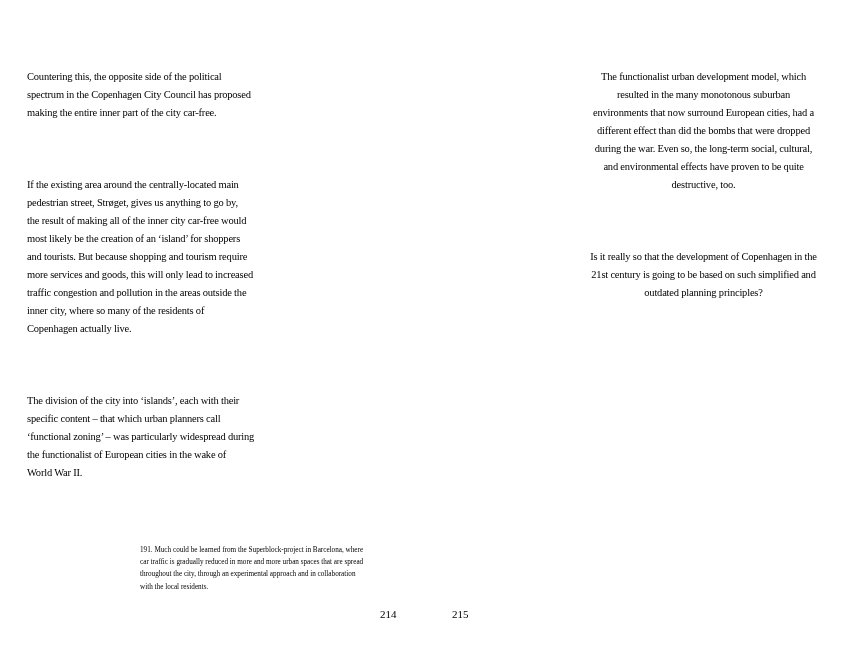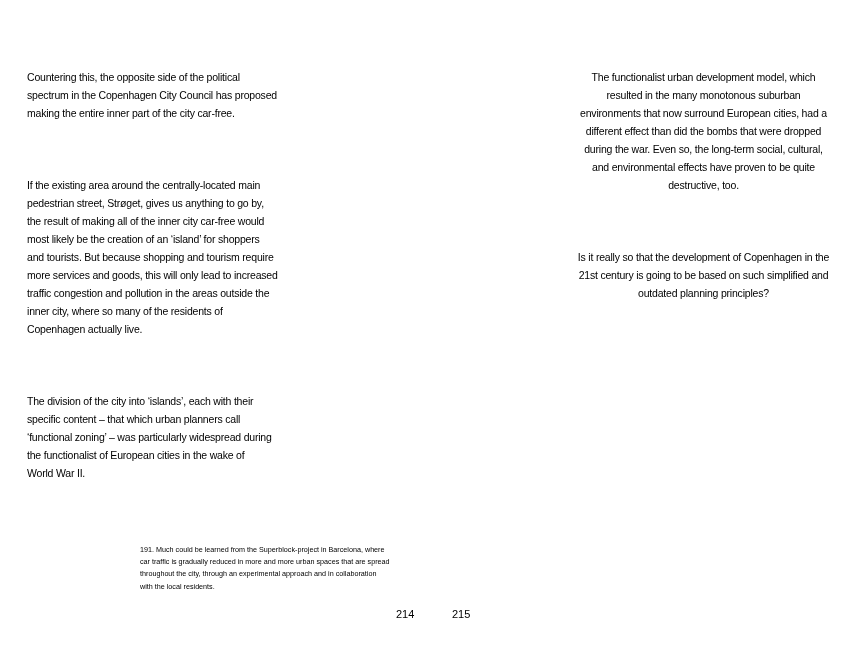--- a/index.html
+++ b/index.html
@@ -17,20 +17,21 @@
   }
   .spread {
     position: absolute;
     inset: 0;
   }
   .page {
     position: absolute;
     top: 0;
     width: 425px;
     height: 456px;
+    font-family: Liberation Serif, serif;
   }
   .page-left  { left: 0; }
   .page-right { left: 425px; }
 
   .text-column {
     position: absolute;
     top: 32px;
     white-space: pre;
     font-size: 10.5px;
     line-height: 18px;
@@ -56,21 +57,21 @@
     color: #000000;
   }
 
   .folio {
     position: absolute;
     top: 607px;
     font-size: 11px;
     line-height: 14px;
     color: #000000;
   }
-  .page-left  .folio { left: 396px; text-align: right; }  
+  .page-left  .folio { left: 380px; text-align: right; }  
   .page-right .folio { left: 27px; }   
 </style>
 </head>
 <body>
 
 <div class="spread">
 
   <section class="page page-left">
     <div class="text-column">
       <p>Countering this, the opposite side of the political

